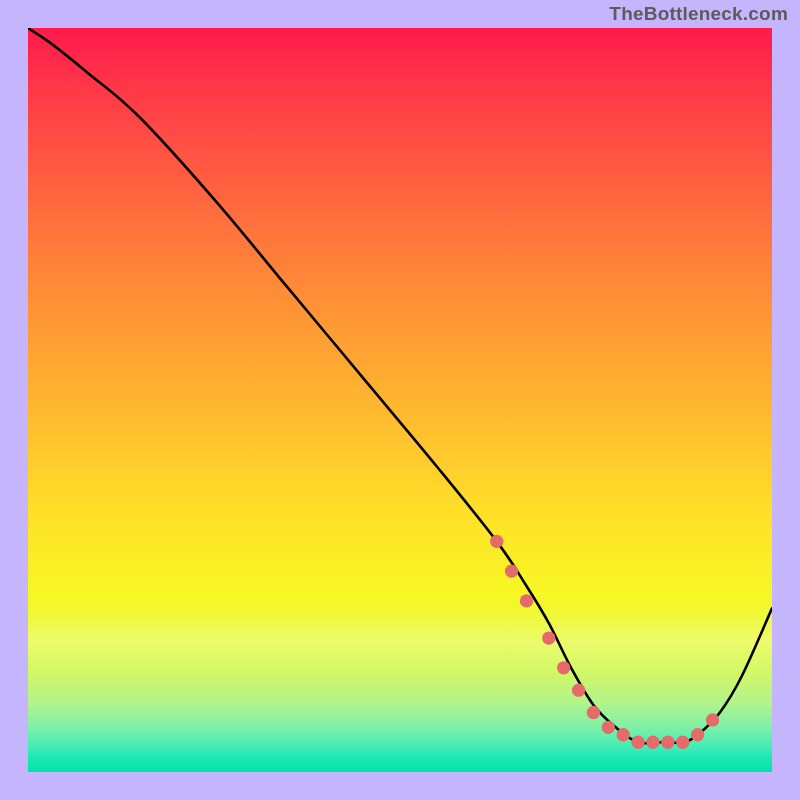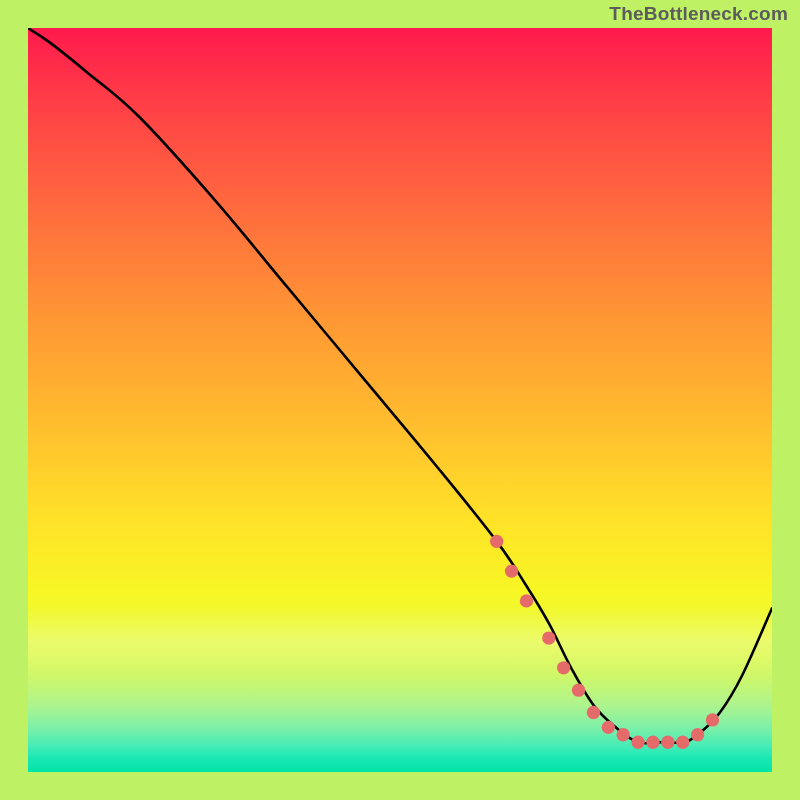--- a/index.html
+++ b/index.html
@@ -1,21 +1,21 @@
 <!DOCTYPE html>
 <html><head>
 <meta charset="utf-8">
 <style>
   * { margin: 0; padding: 0; box-sizing: border-box; }
   html, body { width: 800px; height: 800px; background: #000; overflow: hidden; }
   .frame {
     position: absolute;
     left: 0; top: 0;
     width: 800px; height: 800px;
-    background: #bef264;
+    background: #c4b5fd;
   }
   .plot {
     position: absolute;
     left: 28px; top: 28px;
     width: 744px; height: 744px;
     overflow: hidden;
   }
   .gradient {
     position: absolute;
     left: 0; top: 0; width: 100%; height: 100%;

